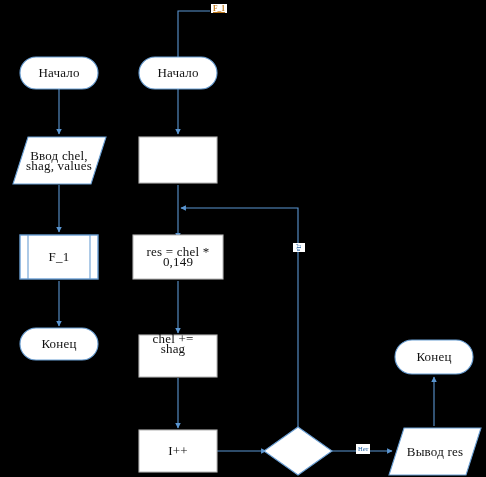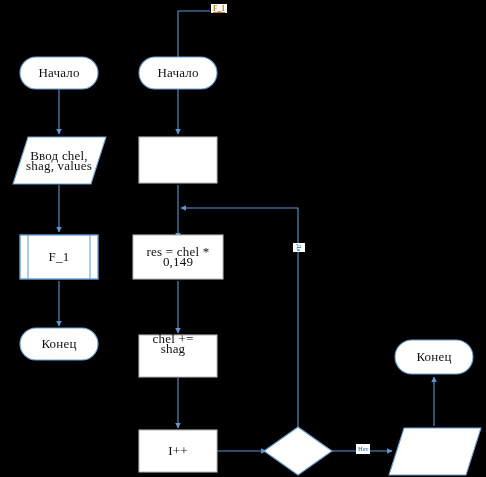--- a/index.html
+++ b/index.html
@@ -136,20 +136,21 @@
   <div class="node-label" style="left:139px; top:57px; width:78px; height:32px;">Начало</div>
 
 
   <div class="node-label" style="left:133px; top:235px; width:90px; height:44px;">res = chel * 0,149</div>
 
   <div class="node-label" style="left:139px; top:323px; width:68px; height:42px;">chel += shag</div>
 
   <div class="node-label" style="left:139px; top:430px; width:78px; height:42px;">I++</div>
 
 
+  <div class="node-label" style="left:392px; top:430px; width:86px; height:44px;">Вывод res</div>
 
   <div class="node-label" style="left:395px; top:340px; width:78px; height:34px;">Конец</div>
 
   <div class="edge-label vertical" style="left:293px; top:243px;">Да</div>
 
   <div class="edge-label" style="left:356px; top:444px;">Нет</div>
 
 </div>
 
 </body></html>

